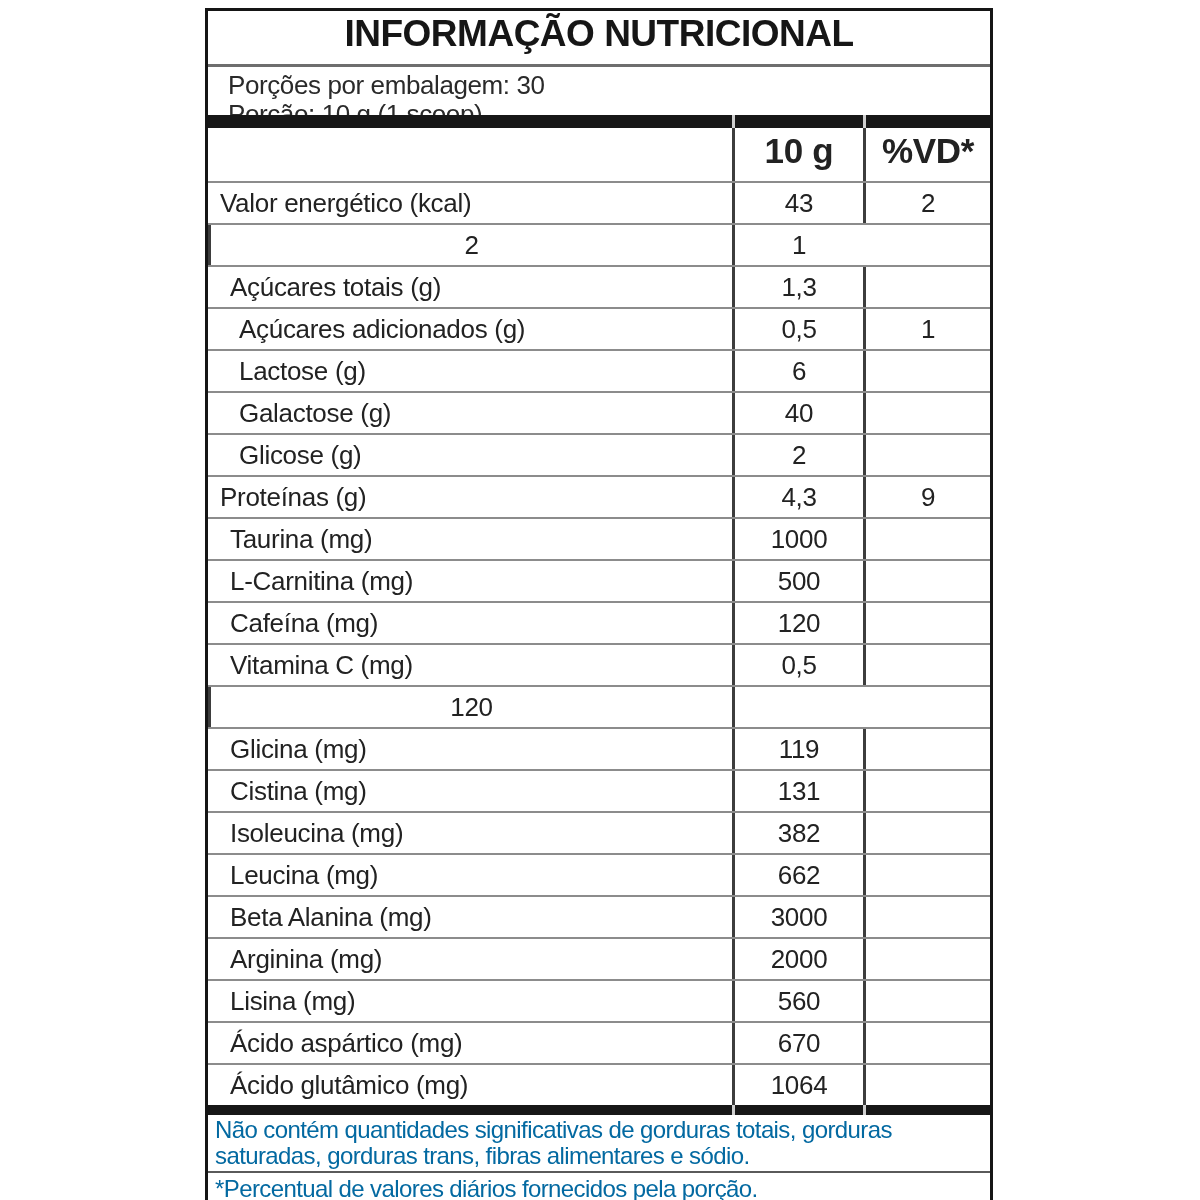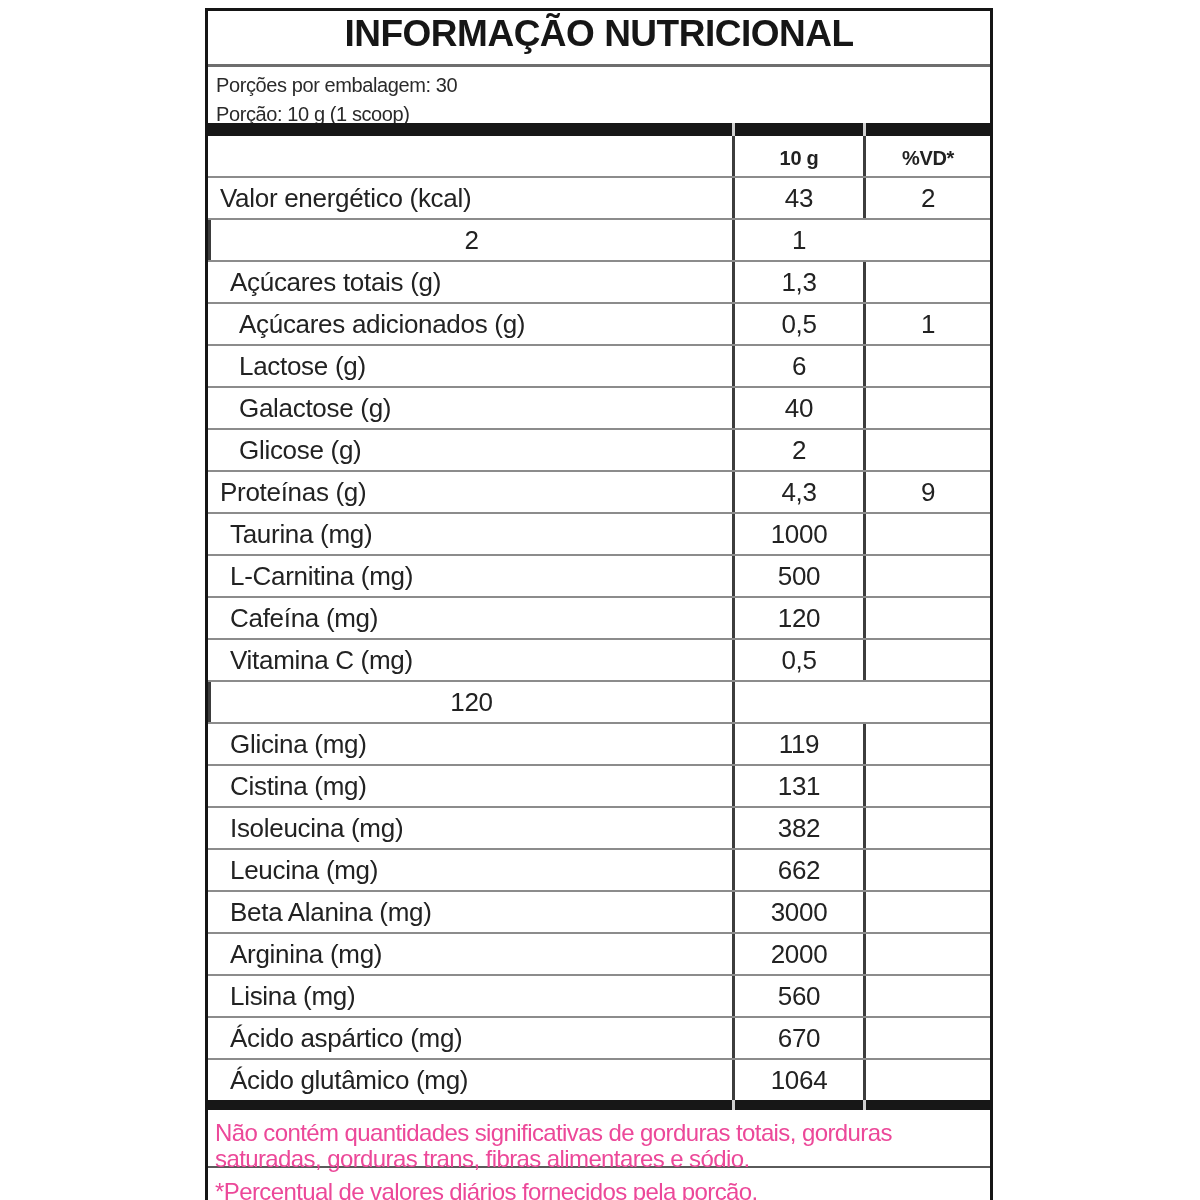--- a/index.html
+++ b/index.html
@@ -32,26 +32,27 @@
     text-align: center;
     font-size: 37px;
     font-weight: bold;
     letter-spacing: -0.5px;
     color: #161616;
     border-bottom: 3px solid #6e6e6e;
   }
 
   
   .serving {
-    height: 56px;
+    height: 48px;
     padding: 4px 8px 0 8px;
-    font-size: 20px;
+    font-size: 26px;
     letter-spacing: -0.4px;
     line-height: 29px;
     color: #2a2a2a;
+    margin-left: 12px;
   }
 
   
   .bar {
     position: relative;
     width: 100%;
     background: #171717;
   }
   .bar-top { height: 13px; }
   .bar-bottom { height: 10px; }
@@ -64,47 +65,47 @@
   .n1 { left: 524px; }
   .n2 { left: 655px; }
 
   
   .hrow, .row {
     display: grid;
     grid-template-columns: 524px 131px 127px;
     width: 100%;
   }
   .hrow {
-    height: 40px;
+    height: 53px;
     font-weight: bold;
-    font-size: 20px;
+    font-size: 35px;
   }
   .hrow .c { line-height: 45px; }
   .row {
     height: 42px;
     border-top: 2px solid #8c8c8c;
     font-size: 26px;
   }
   .row .c { line-height: 40px; }
   .c { overflow: hidden; white-space: nowrap; letter-spacing: -0.3px; }
   .qty-c, .vd-c {
     border-left: 3px solid #3d3d3d;
     text-align: center;
   }
   .label-c { text-align: left; }
   .ind-0 { padding-left: 12px; }
   .ind-1 { padding-left: 22px; }
   .ind-2 { padding-left: 31px; }
 
   
   .note {
-    padding: 10px 7px;
+    padding: 2px 7px;
     font-size: 24px;
     letter-spacing: -0.6px;
-    color: #ec4899;
+    color: #0369a1;
   }
   .note1 {
     line-height: 26px;
     height: 58px;
     border-bottom: 2px solid #5a5a5a;
   }
   .note2 {
     line-height: 27px;
     height: 33px;
   }

